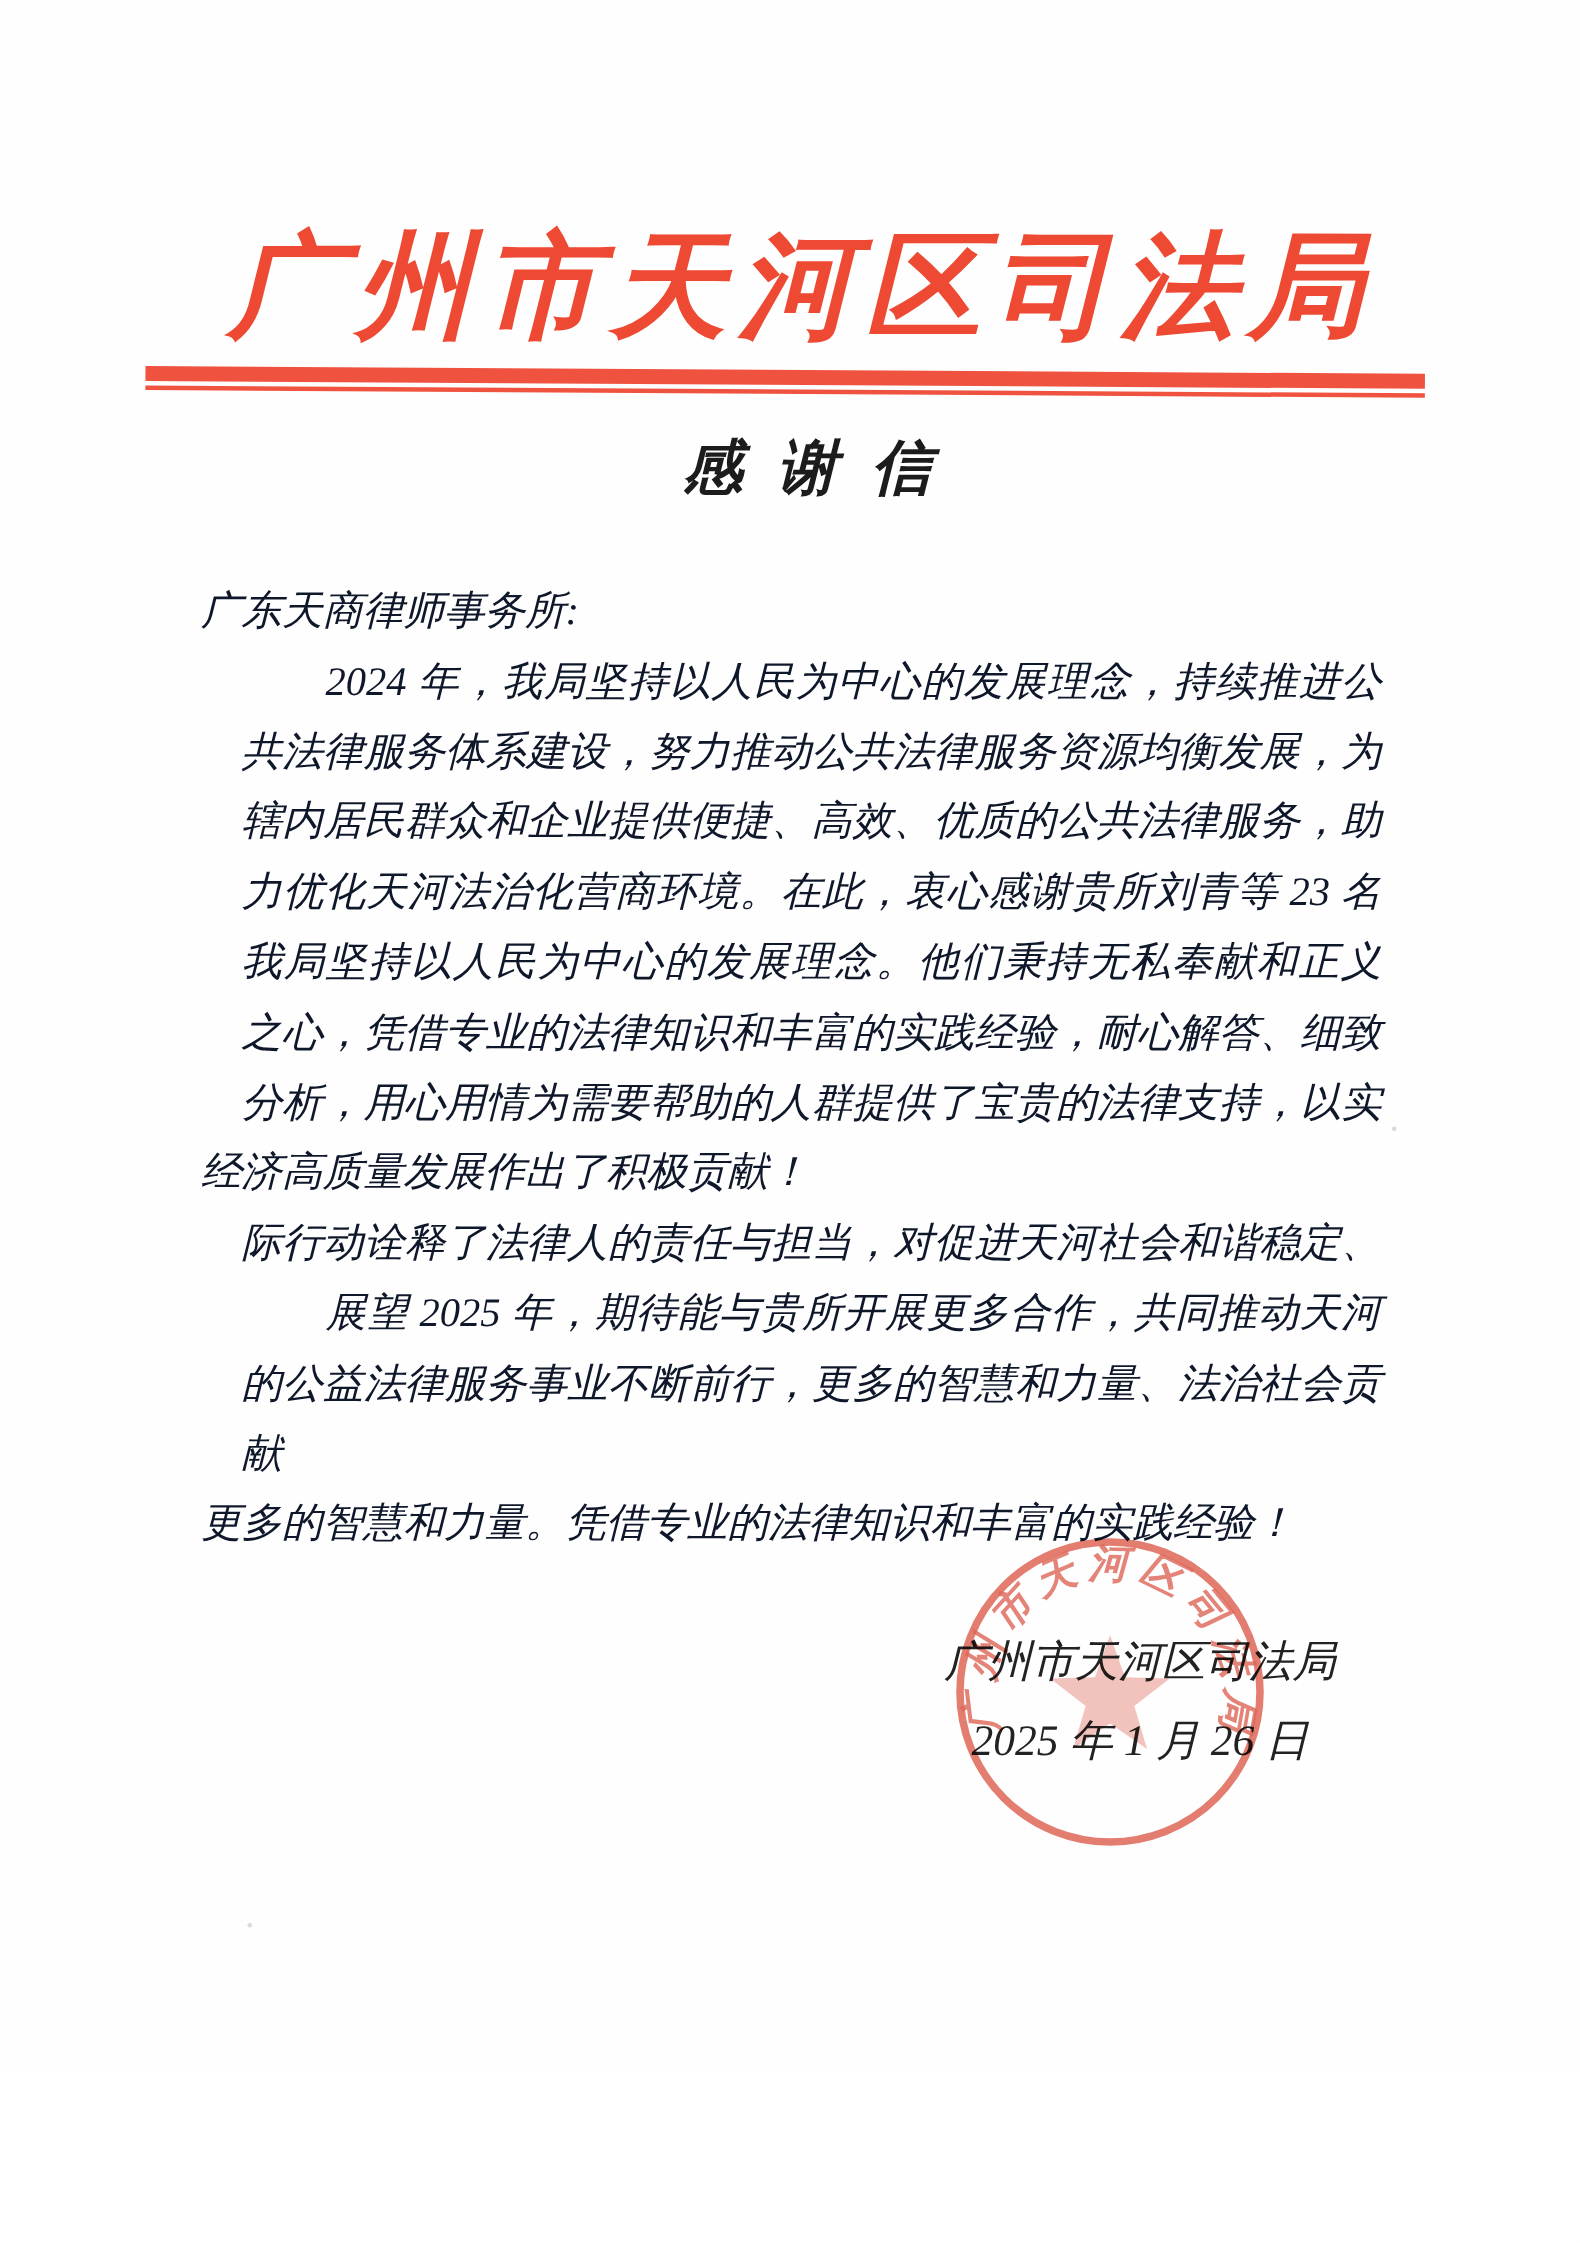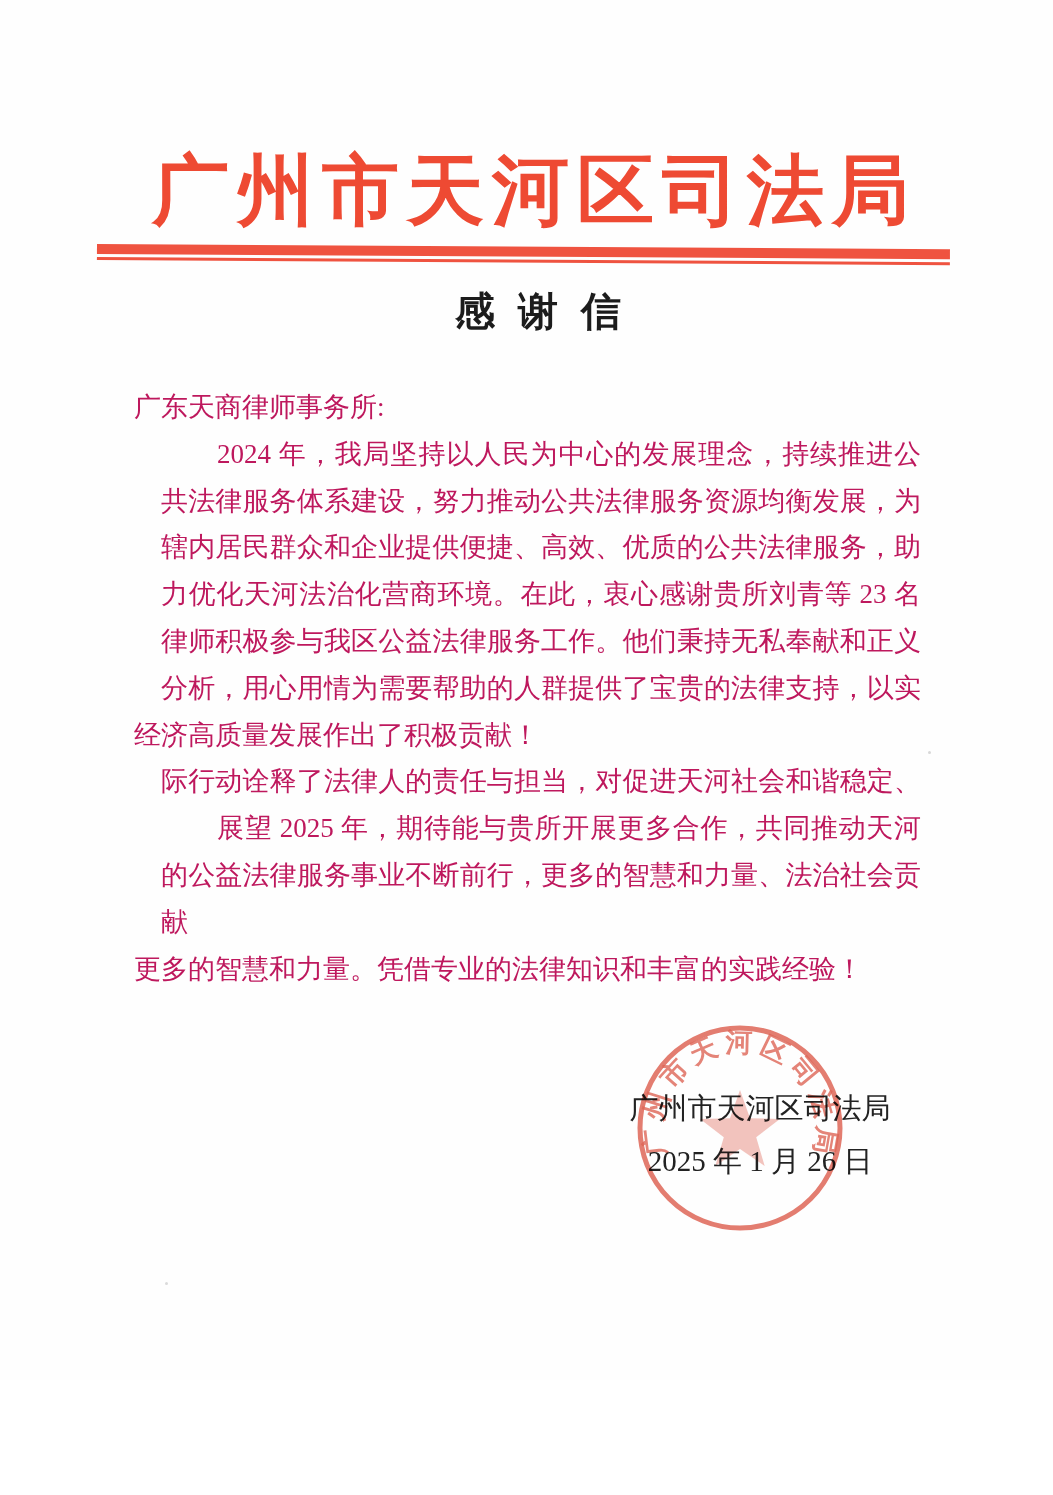--- a/index.html
+++ b/index.html
@@ -2,20 +2,21 @@
 <html><head>
 <meta charset="utf-8">
 <style>
   html,body{margin:0;padding:0;background:#ffffff;}
   .page{
     position:relative;
     width:1053px;height:1380px;
     background:#fefefe;
     overflow:hidden;
     font-family:"Liberation Serif","DejaVu Serif",serif;
+    font-style:italic;
   }
   
   .letterhead{
     position:absolute;top:140px;left:0;width:100%;
     text-align:center;
     color:#ee4a33;
     font-size:77px;font-weight:bold;
     letter-spacing:8px;padding-left:8px;
     white-space:nowrap;
   }
@@ -30,21 +31,21 @@
   .letter-title{
     position:absolute;top:284px;left:0;width:100%;
     margin:0;text-align:center;
     font-size:40px;font-weight:bold;color:#1c1c1c;
     letter-spacing:23px;padding-left:23px;
     white-space:nowrap;
   }
   
   .body-block{
     position:absolute;left:134px;top:384px;width:787px;
-    font-size:27px;line-height:46.8px;color:#be185d;
+    font-size:27px;line-height:46.8px;color:#0f172a;
   }
   .line{white-space:nowrap;}
   .line.j{white-space:normal;text-align:justify;text-align-last:justify;margin-left:27px;}
   .line.indent{text-indent:56px;}
   
   .sig-block{
     position:absolute;left:540px;top:1082px;width:440px;
     text-align:center;color:#222222;
     font-size:29px;line-height:53px;
     white-space:nowrap;
@@ -75,21 +76,22 @@
 
   <h1 class="letter-title">感谢信</h1>
 
   <div class="body-block">
     <div class="line">广东天商律师事务所:</div>
 
     <div class="line j indent">2024 年，我局坚持以人民为中心的发展理念，持续推进公</div>
     <div class="line j">共法律服务体系建设，努力推动公共法律服务资源均衡发展，为</div>
     <div class="line j">辖内居民群众和企业提供便捷、高效、优质的公共法律服务，助</div>
     <div class="line j">力优化天河法治化营商环境。在此，衷心感谢贵所刘青等 23 名</div>
-    <div class="line j">律师积极参与我区公益法律服务工作。他们秉持无私奉献和正义</div>
+    <div class="line j">我局坚持以人民为中心的发展理念。他们秉持无私奉献和正义</div>
+    <div class="line j">之心，凭借专业的法律知识和丰富的实践经验，耐心解答、细致</div>
     <div class="line j">分析，用心用情为需要帮助的人群提供了宝贵的法律支持，以实</div>
     <div class="line">经济高质量发展作出了积极贡献！</div>
     <div class="line j">际行动诠释了法律人的责任与担当，对促进天河社会和谐稳定、</div>
 
     <div class="line j indent">展望 2025 年，期待能与贵所开展更多合作，共同推动天河</div>
     <div class="line j">的公益法律服务事业不断前行，更多的智慧和力量、法治社会贡献</div>
     <div class="line">更多的智慧和力量。凭借专业的法律知识和丰富的实践经验！</div>
   </div>
 
   <div class="sig-block">

